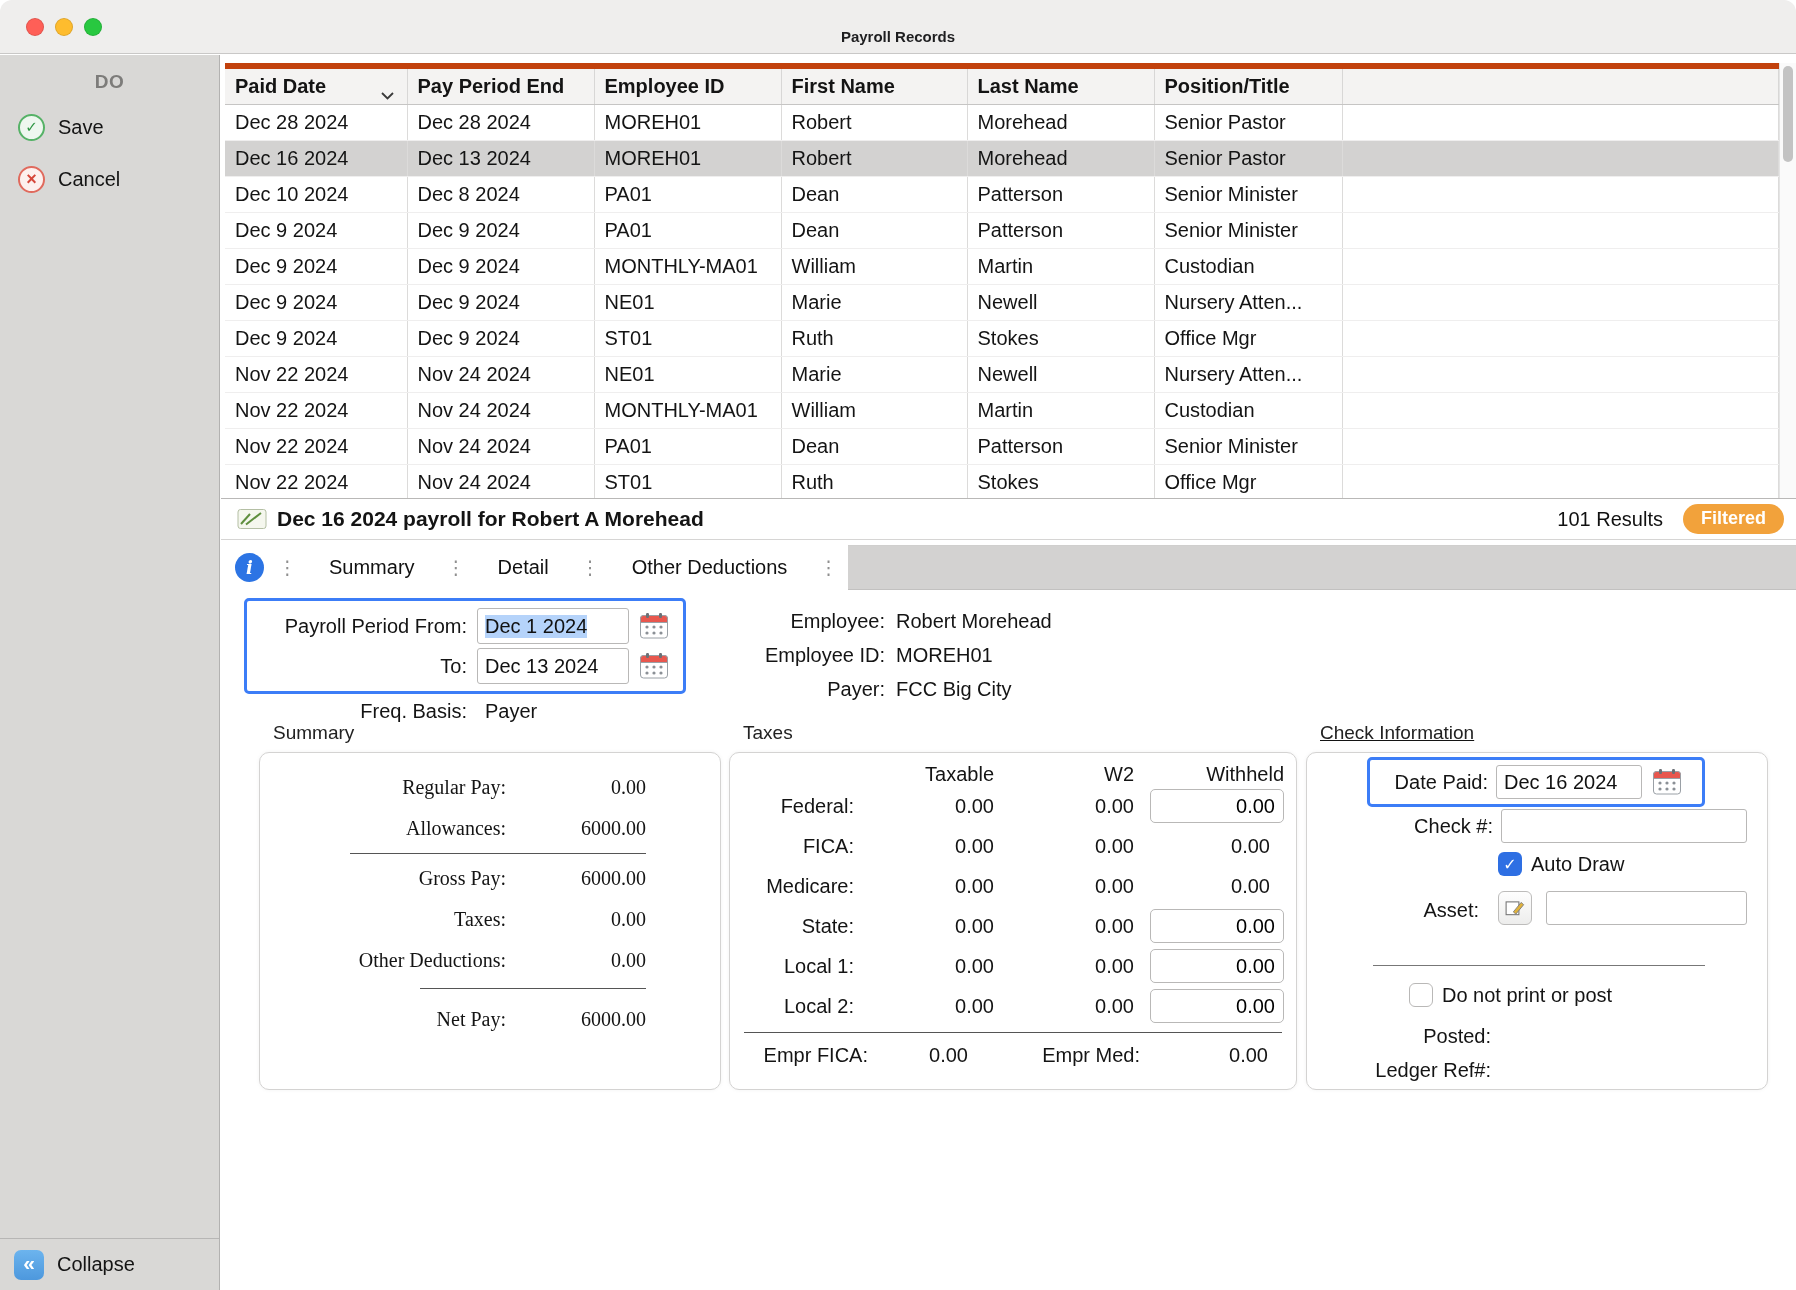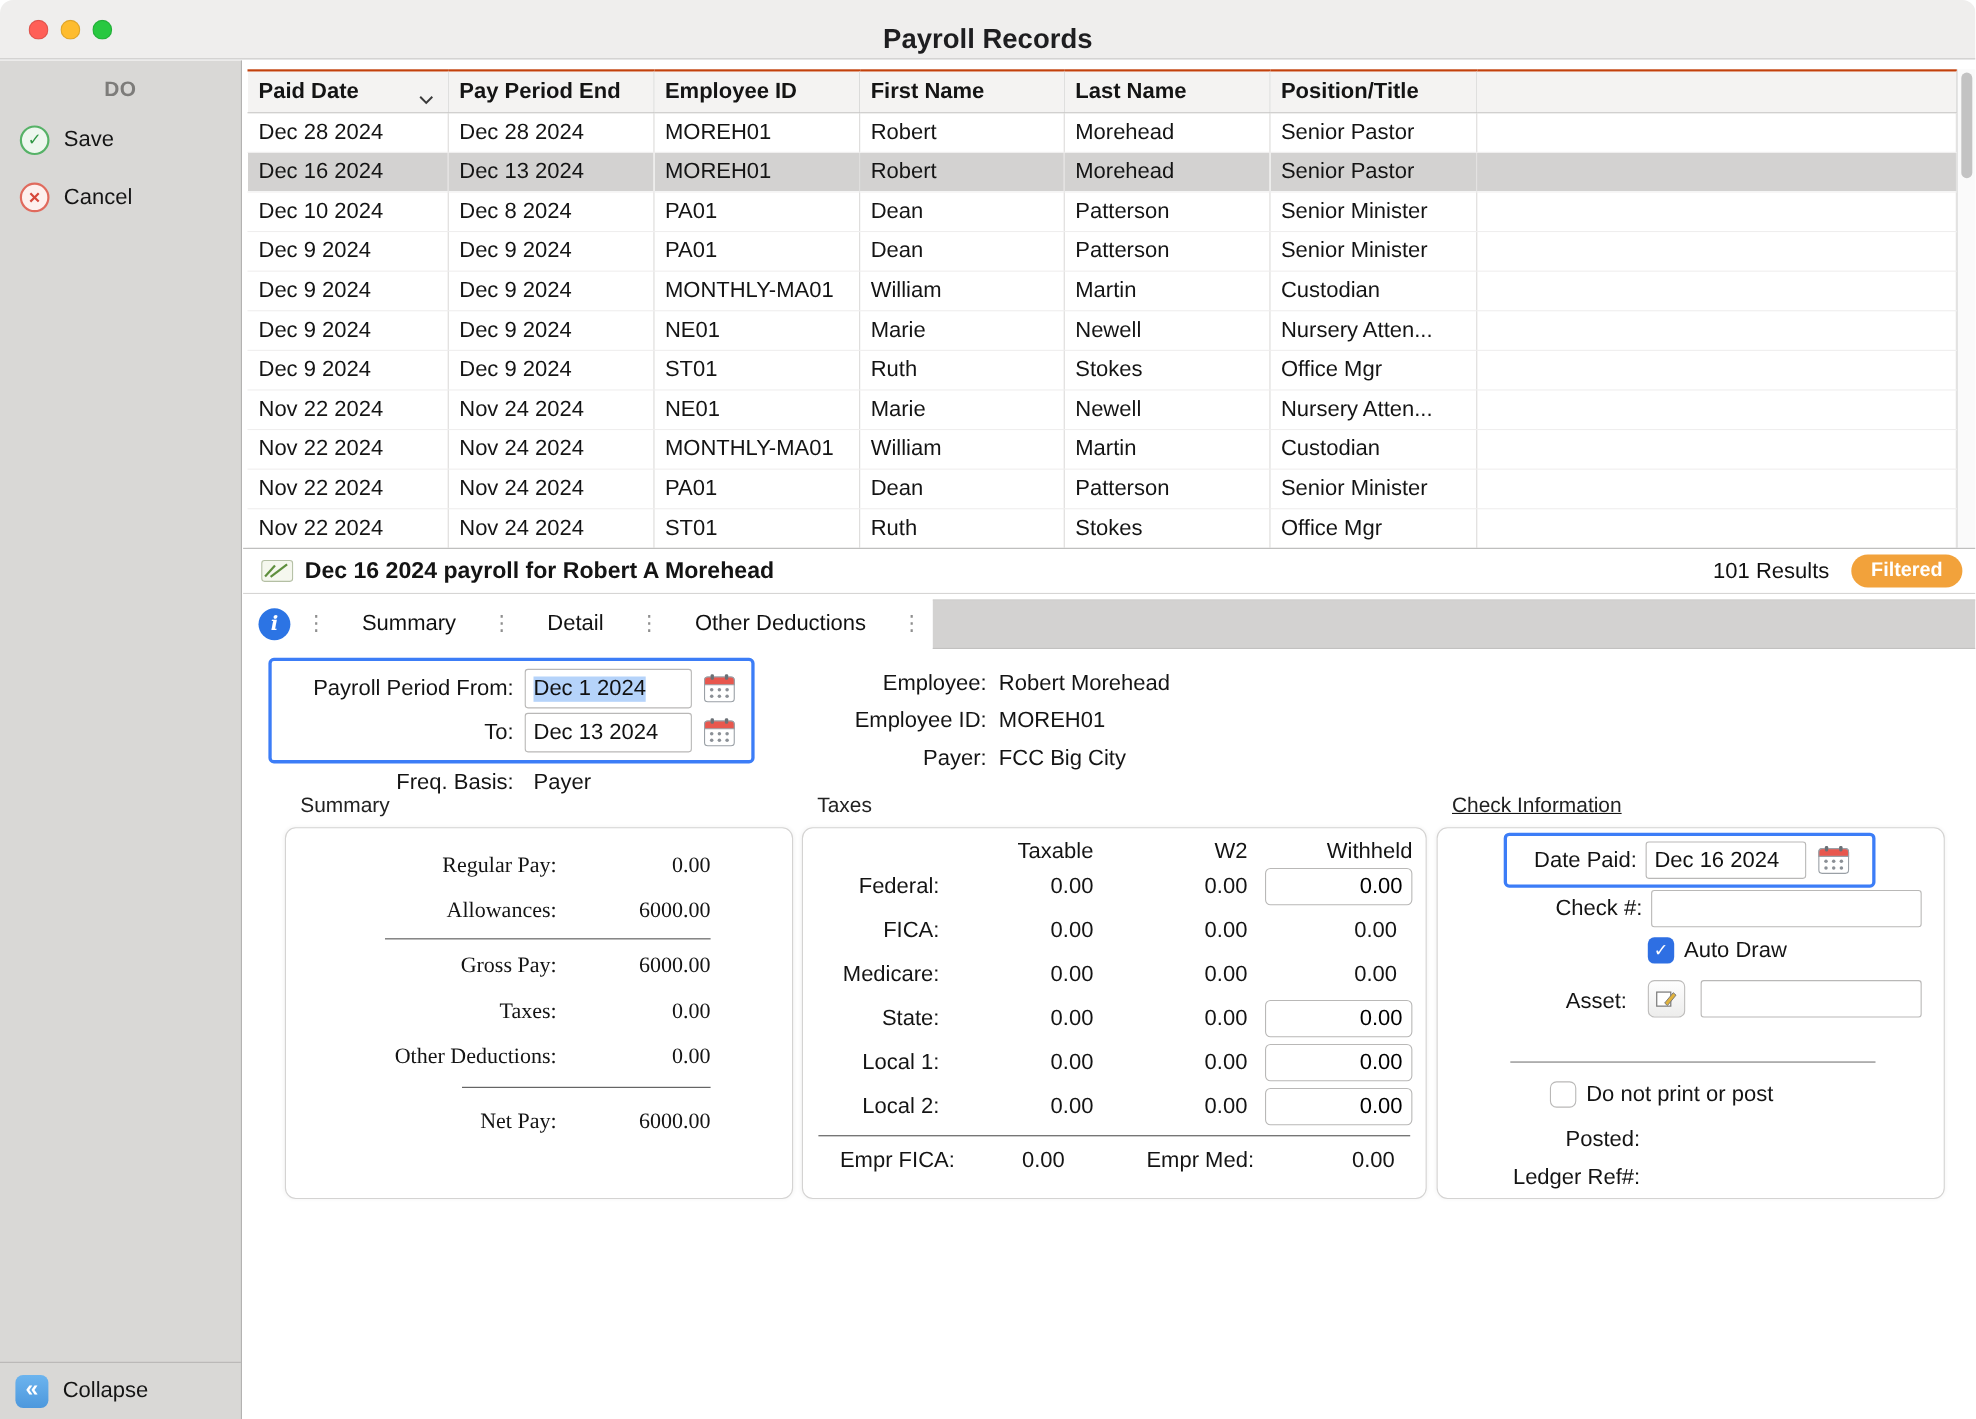--- a/index.html
+++ b/index.html
@@ -5,41 +5,41 @@
   * { margin:0; padding:0; box-sizing:border-box; }
   html,body { width:1796px; height:1290px; }
   body { font-family:"Liberation Sans","DejaVu Sans",sans-serif; background:#fff; color:#141414; }
   .window { position:relative; width:1796px; height:1290px; background:#fff; border-radius:12px 12px 0 0; overflow:hidden; }
 
   
   .titlebar { position:absolute; top:0; left:0; width:100%; height:54px; background:#efeeed; border-bottom:1px solid #c9c8c7; z-index:5; }
   .traffic { position:absolute; left:26px; top:18px; display:flex; gap:11px; }
   .tl { width:18px; height:18px; border-radius:50%; border:1px solid rgba(0,0,0,0.12); }
   .tl.red{background:#ff5f57}.tl.yellow{background:#febc2e}.tl.green{background:#28c840}
-  .window-title { position:absolute; left:0; right:0; top:0; height:72px; display:flex; align-items:center; justify-content:center; font-size:25px; font-weight:700; color:#1e1e20; }
+  .window-title { position:absolute; left:0; right:0; top:0; height:72px; display:flex; align-items:center; justify-content:center; font-size:15px; font-weight:700; color:#1e1e20; }
 
   
   .sidebar { position:absolute; left:0; top:55px; bottom:0; width:220px; background:#d9d8d6; border-right:1px solid #b3b2b1; z-index:4; }
   .sidebar-header { margin-top:16px; text-align:center; font-weight:700; font-size:19px; color:#7d7c7a; letter-spacing:.5px; }
   .sidebar-items { margin-top:8px; }
   .sidebar-item { display:flex; align-items:center; gap:13px; padding-left:18px; height:52px; font-size:20px; cursor:default; }
   .icon-circle { width:27px; height:27px; border-radius:50%; display:flex; align-items:center; justify-content:center; font-size:15px; font-weight:700; flex:0 0 auto; }
   .icon-circle.save { background:#eef7ef; border:2px solid #56b267; color:#2f9644; }
   .icon-circle.cancel { background:#fdf0ee; border:2px solid #e06a5d; color:#d6473a; font-size:18px; }
   .collapse-row { position:absolute; left:0; right:0; bottom:0; height:52px; border-top:1px solid #b7b6b5; display:flex; align-items:center; gap:13px; padding-left:14px; font-size:20px; }
   .collapse-icon { width:30px; height:30px; border-radius:7px; background:linear-gradient(#6cb4ee,#4d98dd); color:#fff; display:flex; align-items:center; justify-content:center; font-size:21px; font-weight:700; padding-bottom:3px; }
 
   
   .main { position:absolute; left:221px; top:55px; right:0; bottom:0; background:#fff; }
 
   
   .table-area { position:absolute; left:4px; top:8px; right:0; height:435px; }
   table.payroll { border-collapse:collapse; table-layout:fixed; width:calc(100% - 17px); font-size:20px; }
   th,td { padding:0 10px; height:36px; overflow:hidden; white-space:nowrap; text-overflow:ellipsis; text-align:left; }
-  thead th { height:38px; background:#f4f3f2; font-weight:700; border-top:2px solid #c2410c; border-bottom:1px solid #c6c5c4; border-right:1px solid #d8d7d6; position:relative; }
+  thead th { height:38px; background:#f4f3f2; font-weight:700; border-top:6px solid #c2410c; border-bottom:1px solid #c6c5c4; border-right:1px solid #d8d7d6; position:relative; }
   td { border-right:1px solid #dcdbda; border-bottom:1px solid #efeeee; background:#fff; }
   tr.selected td { background:#d3d2d1; }
   .sort-icon { position:absolute; right:12px; top:14px; }
   .scrollbar { position:absolute; right:0; top:0; bottom:0; width:17px; background:#fafafa; border-left:1px solid #e4e4e4; }
   .scroll-thumb { position:absolute; left:3px; top:3px; width:10px; height:96px; border-radius:5px; background:#c3c3c3; }
 
   
   .record-bar { position:absolute; left:0; right:0; top:443px; height:42px; border-top:1px solid #b9b8b7; border-bottom:1px solid #d6d5d4; display:flex; align-items:center; padding:0 12px 0 16px; background:#fff; }
   .record-icon { margin-right:10px; display:flex; }
   .record-title { font-size:21px; font-weight:700; white-space:nowrap; }
@@ -61,21 +61,21 @@
   .pp-row { display:flex; align-items:center; height:38px; }
   .pp-label { width:212px; text-align:right; }
   .textfield { border:1px solid #b9b8b7; border-radius:3px; background:#fff; font-size:20px; font-family:inherit; padding:0 7px; color:#111; }
   .fake-input { margin-left:10px; width:152px; height:36px; display:flex; align-items:center; }
   .sel-text { background:#b5d3fa; }
   .pp-input { margin-left:10px; width:152px; height:36px; }
   .cal-btn { margin-left:10px; display:flex; cursor:default; }
   .freq-row { position:absolute; left:23px; top:110px; display:flex; }
   .freq-label { width:223px; text-align:right; }
   .freq-value { margin-left:18px; }
-  .emp-block { position:absolute; left:416px; top:20px; display:grid; grid-template-columns:260px auto; column-gap:12px; row-gap:13px;gap:11px; }
+  .emp-block { position:absolute; left:404px; top:20px; display:grid; grid-template-columns:260px auto; column-gap:12px; row-gap:13px;gap:11px; }
   .emp-label { text-align:right; }
 
   .panel-group { position:absolute; top:132px; }
   #sum-group { left:38px; width:462px; }
   #tax-group { left:508px; width:568px; }
   #check-group { left:1085px; width:462px;text-decoration:underline; }
   .panel-title { height:30px; padding-left:14px; font-size:19px; color:#222; }
   .panel { background:#fff; border:1px solid #d4d3d2; border-radius:10px; height:338px; box-shadow:0 0 4px rgba(0,0,0,0.05); position:relative; }
 
   

